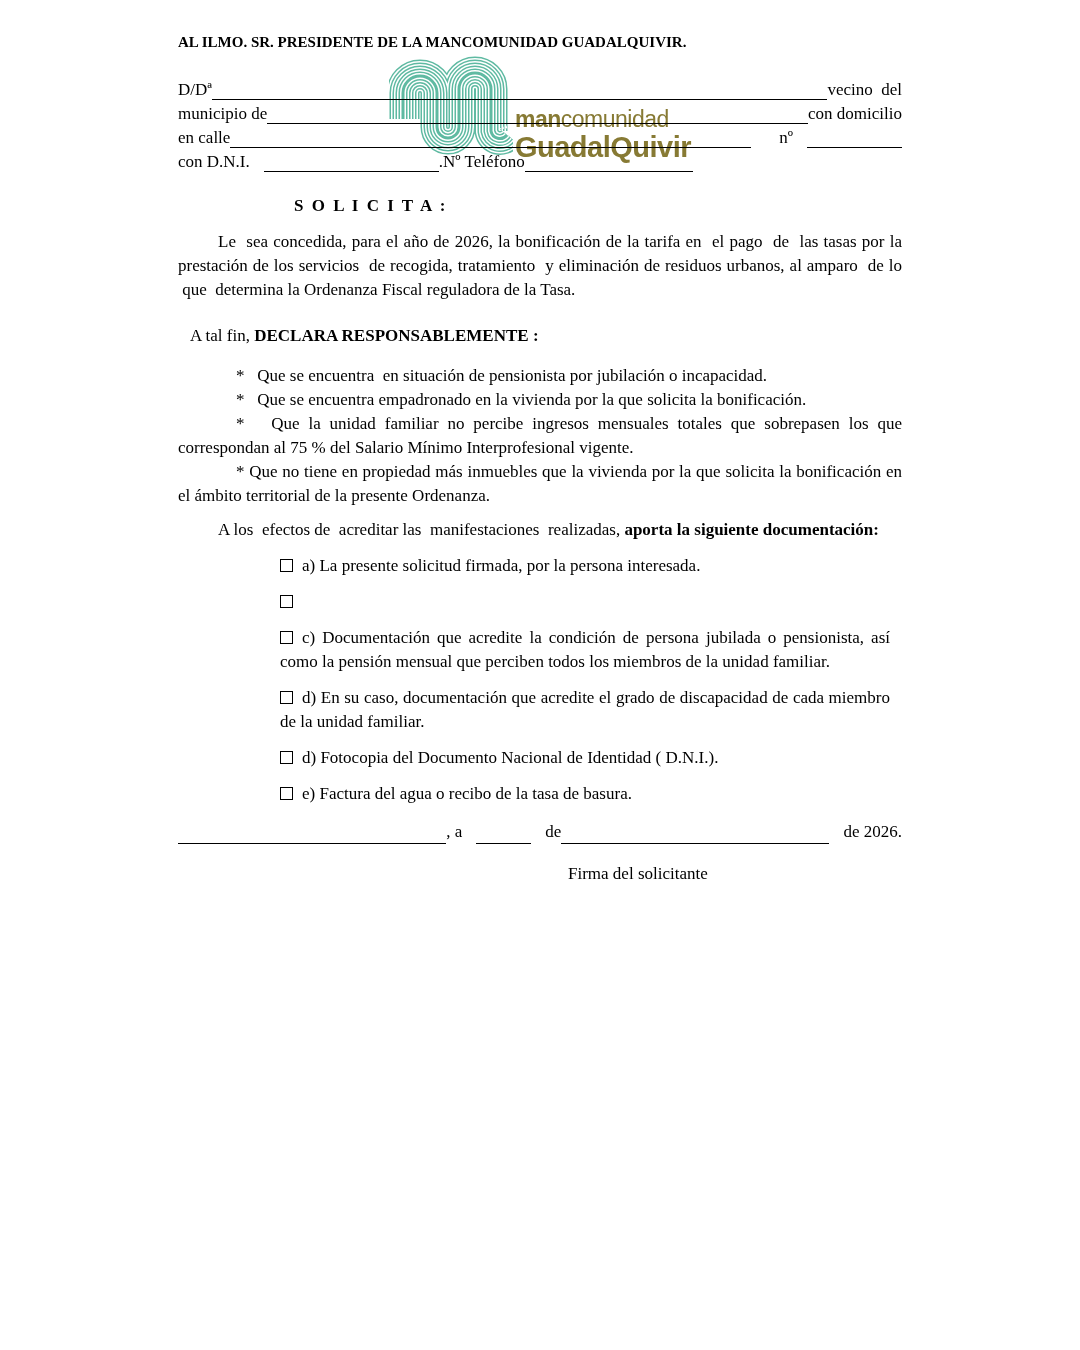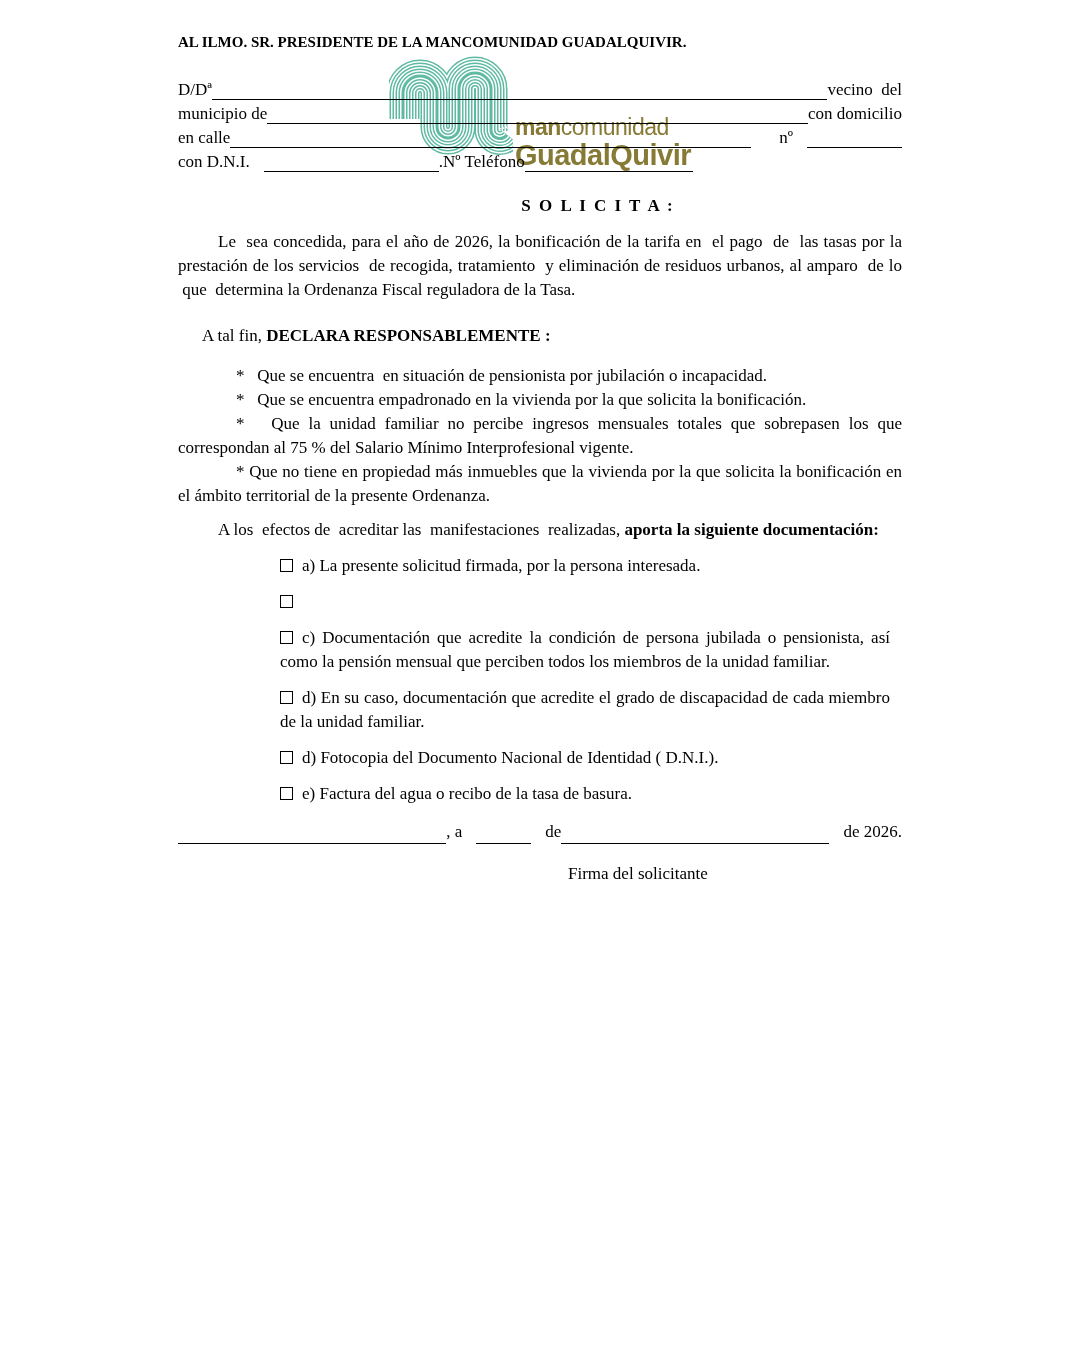--- a/index.html
+++ b/index.html
@@ -7,43 +7,43 @@
     position:relative;
     width:1080px;height:1350px;
     background:#ffffff;
     font-family:"Liberation Serif", serif;
     color:#000;
     overflow:hidden;
   }
   .content{position:absolute;left:178px;top:0;width:724px;}
 
   
-  .logo{display:flex;align-items:flex-end;justify-content:center;margin:55px auto 0 auto;width:340px;height:115px;}
+  .logo{display:flex;align-items:center;justify-content:center;margin:55px auto 0 auto;width:340px;height:115px;}
   .logo svg{flex:0 0 auto;}
   .logo-text{margin-left:2px;padding-top:46px;font-family:"Liberation Sans", sans-serif;line-height:1.04;letter-spacing:-0.5px;}
   .brand1{font-size:23px;font-weight:400;}
   .brand1 b{font-weight:700;}
   .brand2{font-size:29px;font-weight:700;letter-spacing:-0.5px;}
 
   
   .title{margin-top:30px;text-align:left;font-weight:700;font-size:15px;line-height:24px;}
   .fields{margin-top:24px;font-size:17px;}
   .frow{display:flex;align-items:center;height:24px;}
   .frow span{white-space:nowrap;line-height:24px;}
   .blank{display:inline-block;border-bottom:1.4px solid #000;height:19px;}
   .grow{flex:1 1 auto;}
   .w95{width:95px;}
   .w175{width:175px;}
   .w168{width:168px;}
   .gap14{width:14px;}
   .gap28{width:28px;}
 
-  .solicita{margin:20px 0 0 116px;font-weight:700;font-size:17px;letter-spacing:2px;line-height:24px;text-align:center;}
+  .solicita{margin:20px 0 0 116px;font-weight:700;font-size:17px;letter-spacing:2px;line-height:24px;}
   .para{margin:12px 0 0 0;font-size:17px;line-height:24px;text-align:justify;text-indent:40px;}
-  .declara{margin:22px 0 0 24px;font-size:17px;line-height:24px;}
+  .declara{margin:22px 0 0 12px;font-size:17px;line-height:24px;}
   .declara b{font-weight:700;}
   .bullets{margin-top:16px;}
   .decl{margin:0;font-size:17px;line-height:24px;text-align:justify;text-indent:58px;}
   .aporta{margin:10px 0 0 0;font-size:17px;line-height:24px;text-align:justify;text-indent:40px;}
   .aporta b{font-weight:700;}
   .docs{margin:0 0 0 90px;}
   .doc{margin:12px;font-size:17px;line-height:24px;text-align:justify;}
   .cb{display:inline-block;width:11px;height:11px;border:1.3px solid #000;margin-right:9px;vertical-align:baseline;transform:translateY(1px);}
 
   .dateline{display:flex;align-items:flex-end;margin-top:14px;font-size:17px;height:24px;}

